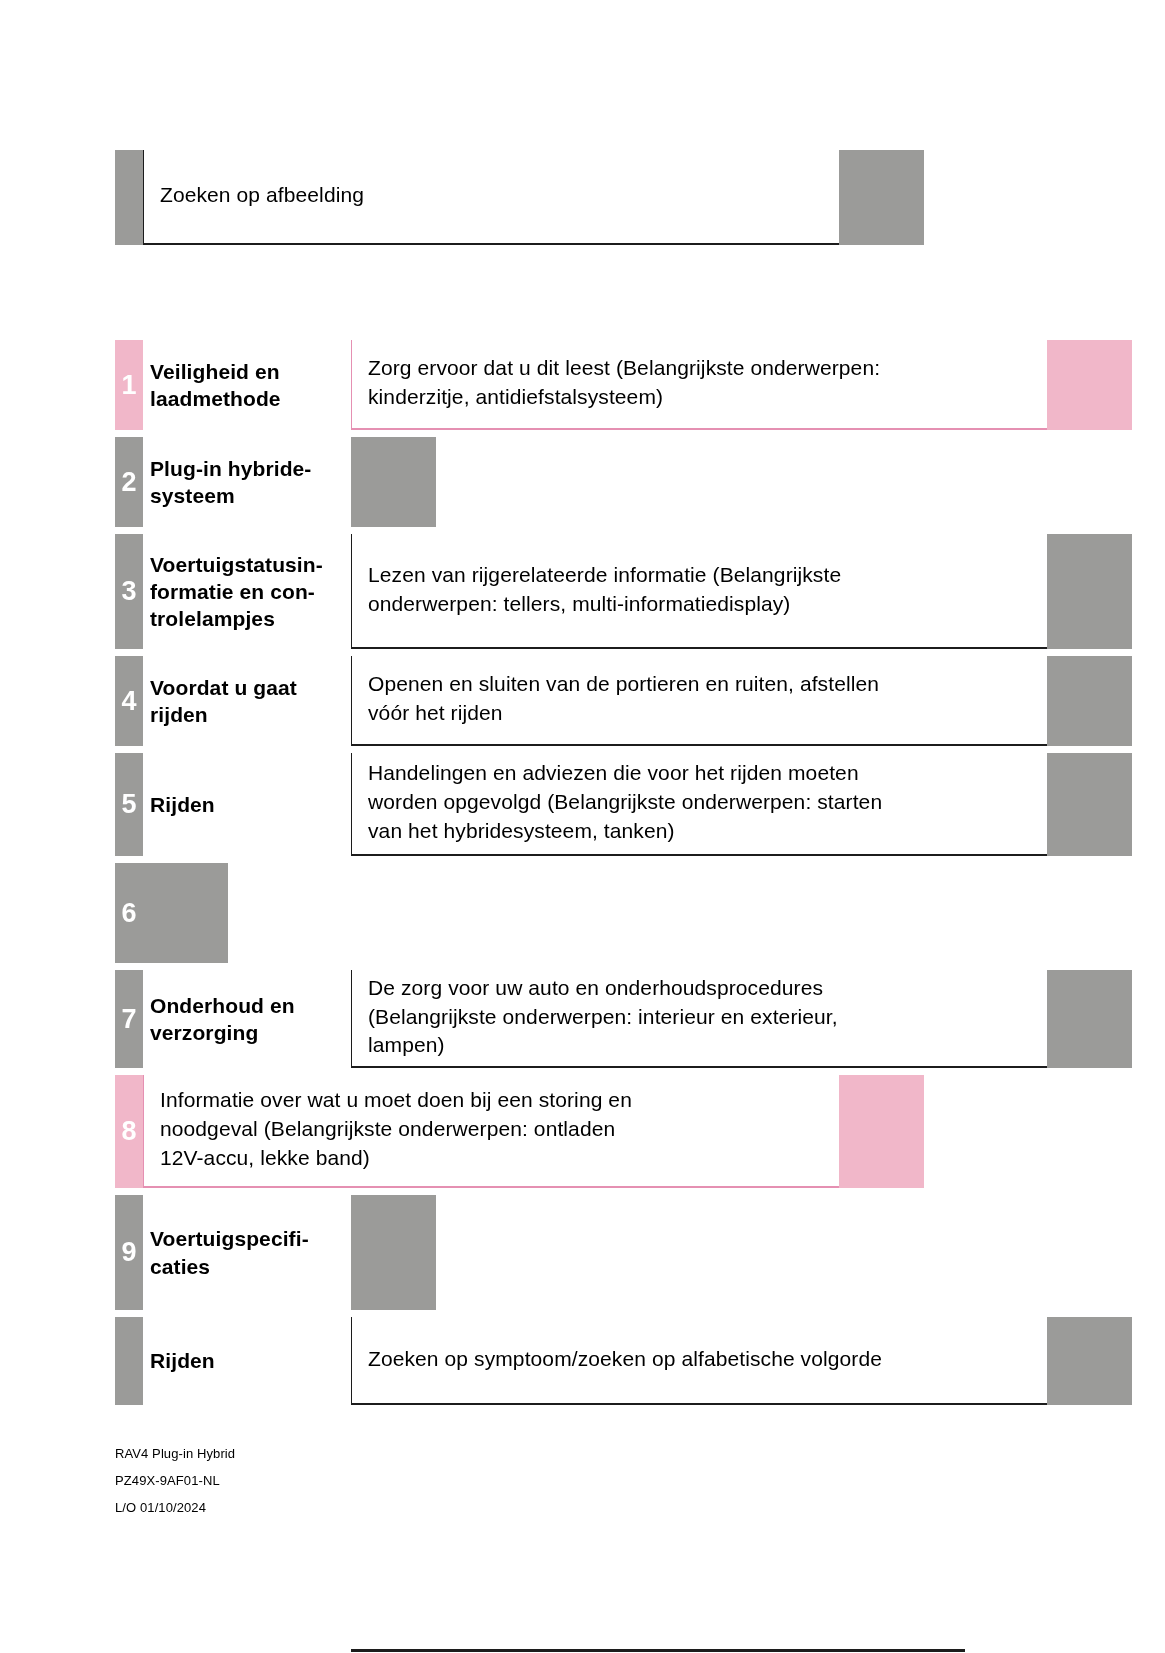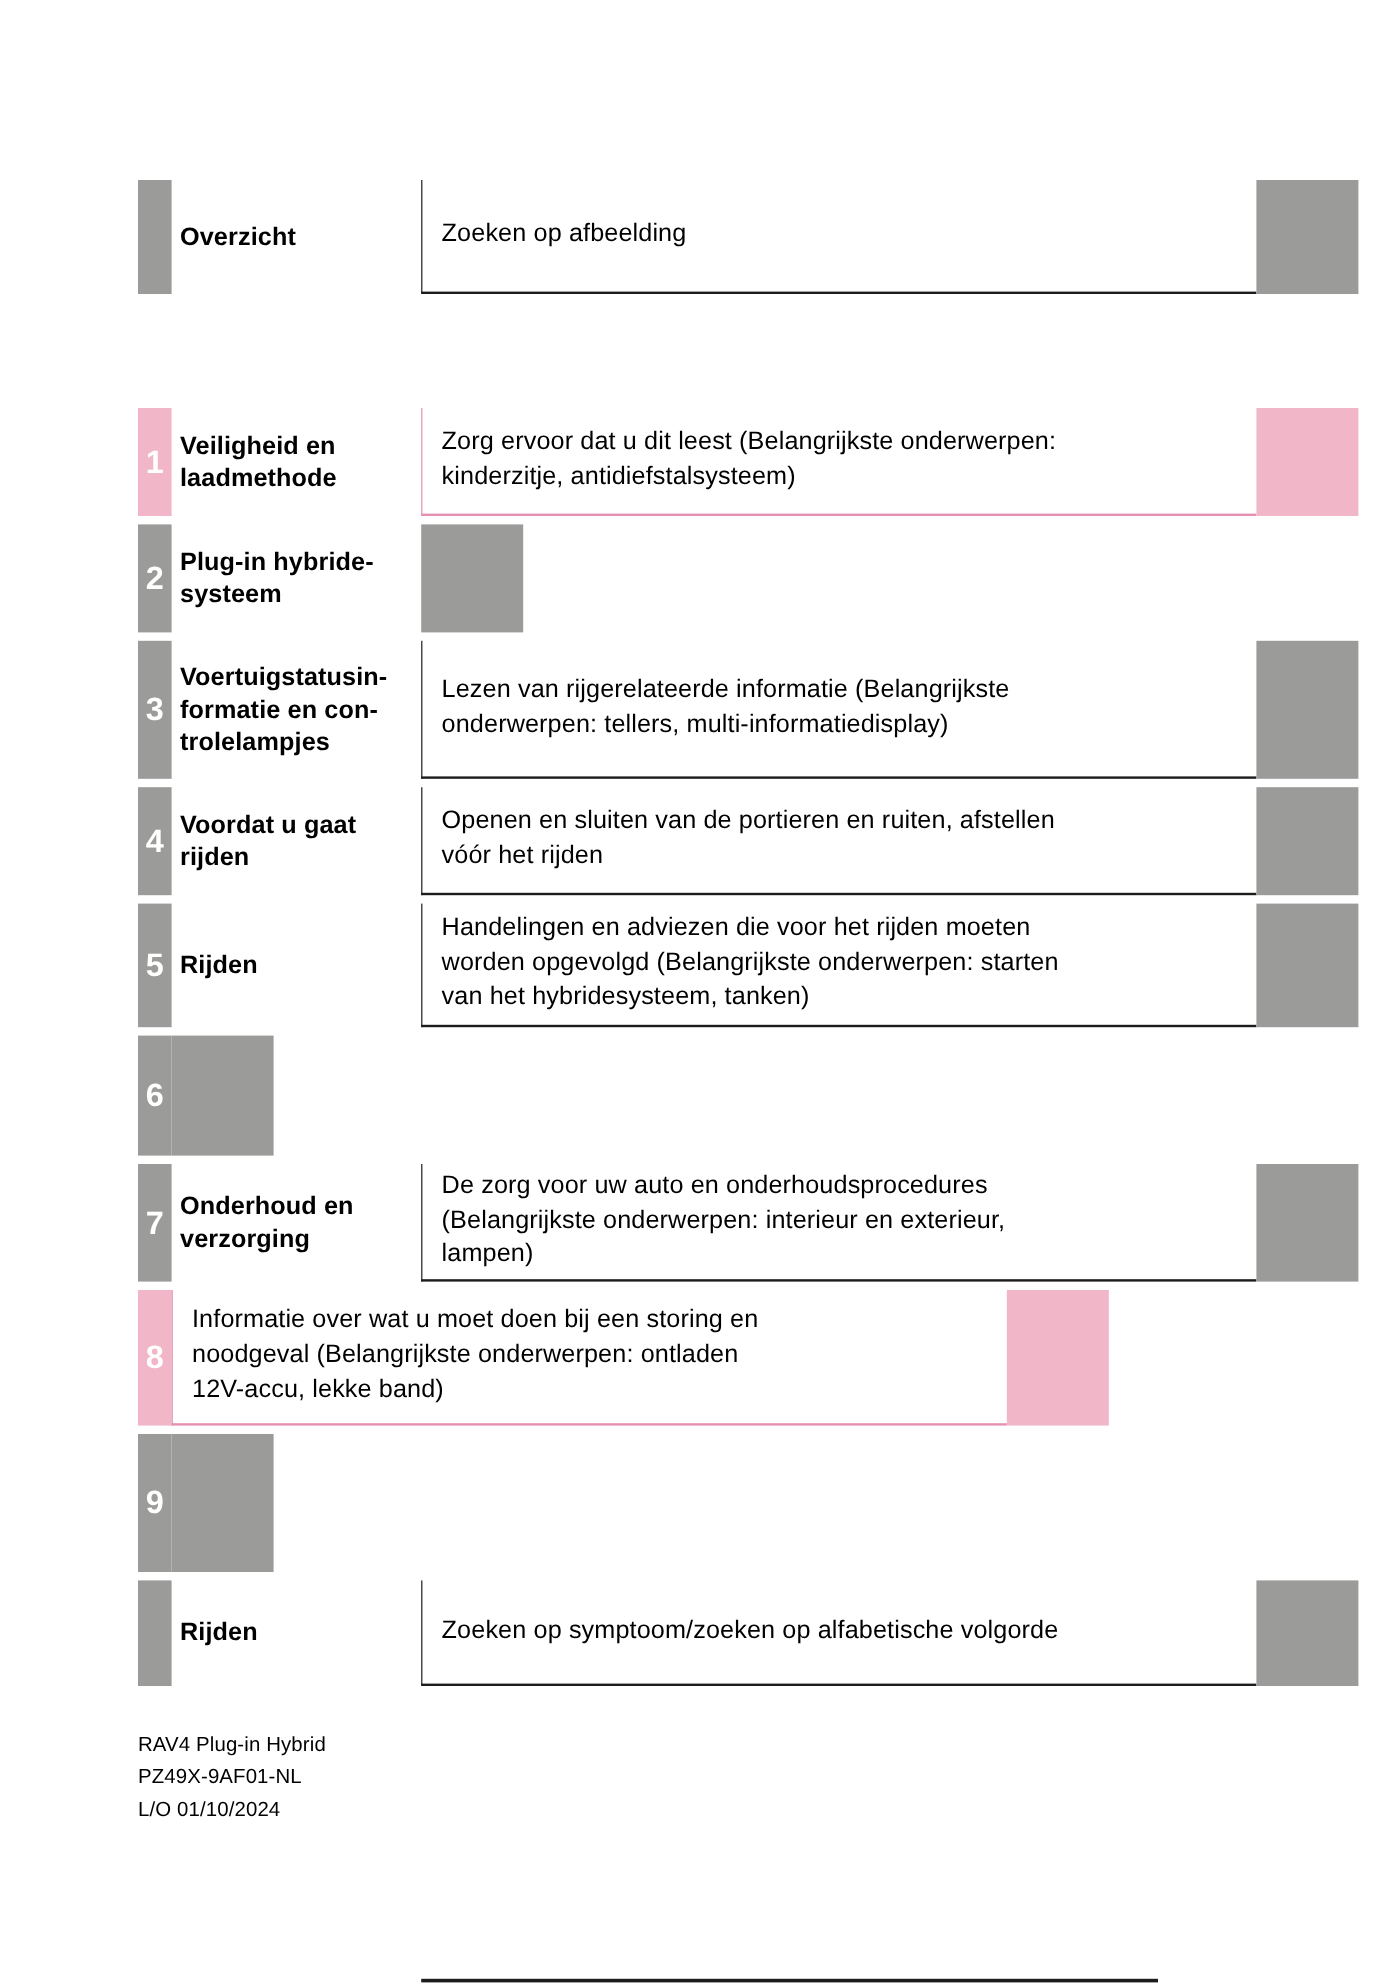--- a/index.html
+++ b/index.html
@@ -82,44 +82,41 @@
   .row[data-accent="pink"] .tab,
   .row[data-accent="pink"] .edge { background: var(--pink, #f1b7c9); }
   .row[data-accent="pink"] .desc-box {
     border-left-color: var(--rule-pink, #e590b2);
     border-bottom-color: var(--rule-pink, #e590b2);
   }
   .footer {
     position: absolute;
     left: 115px;
     top: 1440px;
-    font-size: 17px;
+    font-size: 13px;
     line-height: 27px;
     letter-spacing: 0.1px;
   }
   .bottom-rule {
     position: absolute;
     left: 351px;
     top: 1649px;
     width: 614px;
     height: 3px;
     background: var(--rule-dark, #1c1c1c);
   }
 </style>
 </head>
 <body>
 
 <div class="page">
   <div class="content">
 
     <div class="row header-row" data-accent="gray" style="height:95px">
       <div class="tab"></div>
-      <div class="title-cell">
-        <div class="title">Overzicht</div>
-      </div>
       <div class="desc-box">
         <div class="desc">Zoeken op afbeelding</div>
       </div>
       <div class="edge"></div>
     </div>
 
     <div class="row" style="height:90px" data-accent="pink">
       <div class="tab">
         <span class="num">1</span>
       </div>
@@ -222,20 +219,24 @@
         <div class="desc">Informatie over wat u moet doen bij een storing en
 noodgeval (Belangrijkste onderwerpen: ontladen
 12V-accu, lekke band)</div>
       </div>
       <div class="edge"></div>
     </div>
 
     <div class="row" style="height:115px" data-accent="gray">
       <div class="tab">
         <span class="num">9</span>
+      </div>
+      <div class="title-cell">
+        <div class="title">Voertuigspecifi-
+caties</div>
       </div>
       <div class="edge"></div>
     </div>
 
     <div class="row" style="height:88px" data-accent="gray">
       <div class="tab">
         <span class="num"></span>
       </div>
       <div class="title-cell">
         <div class="title">Rijden</div>

